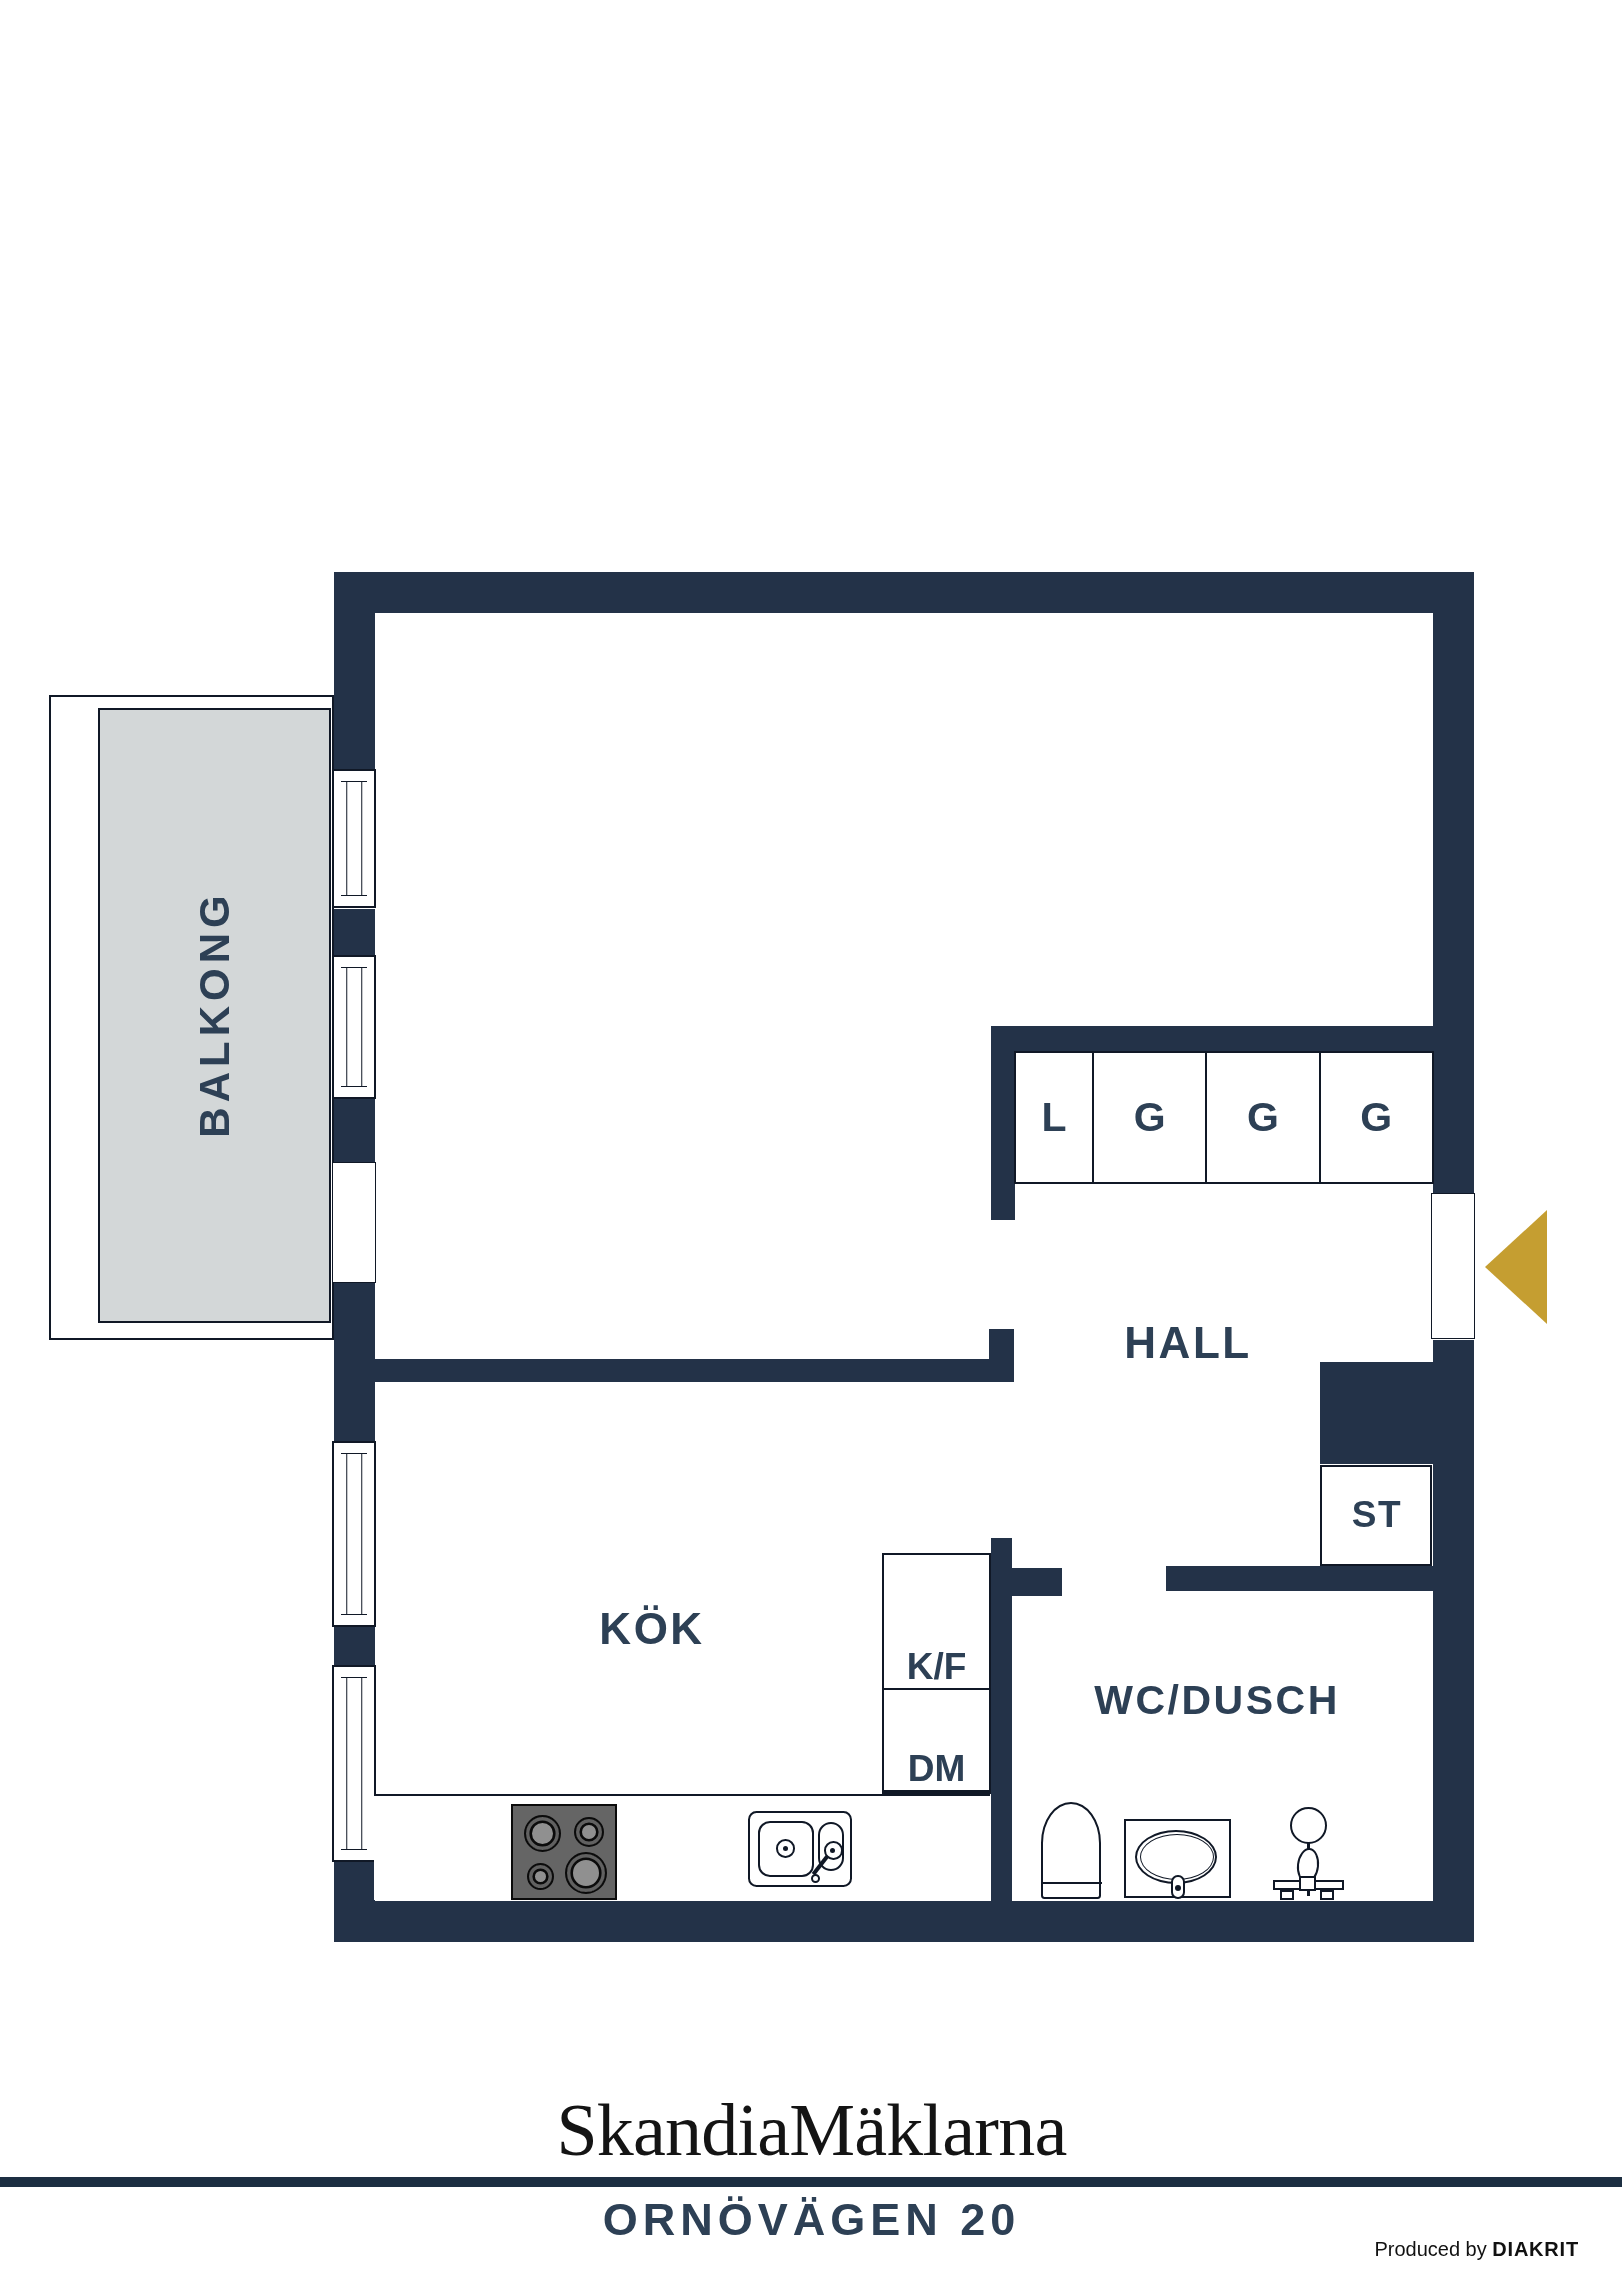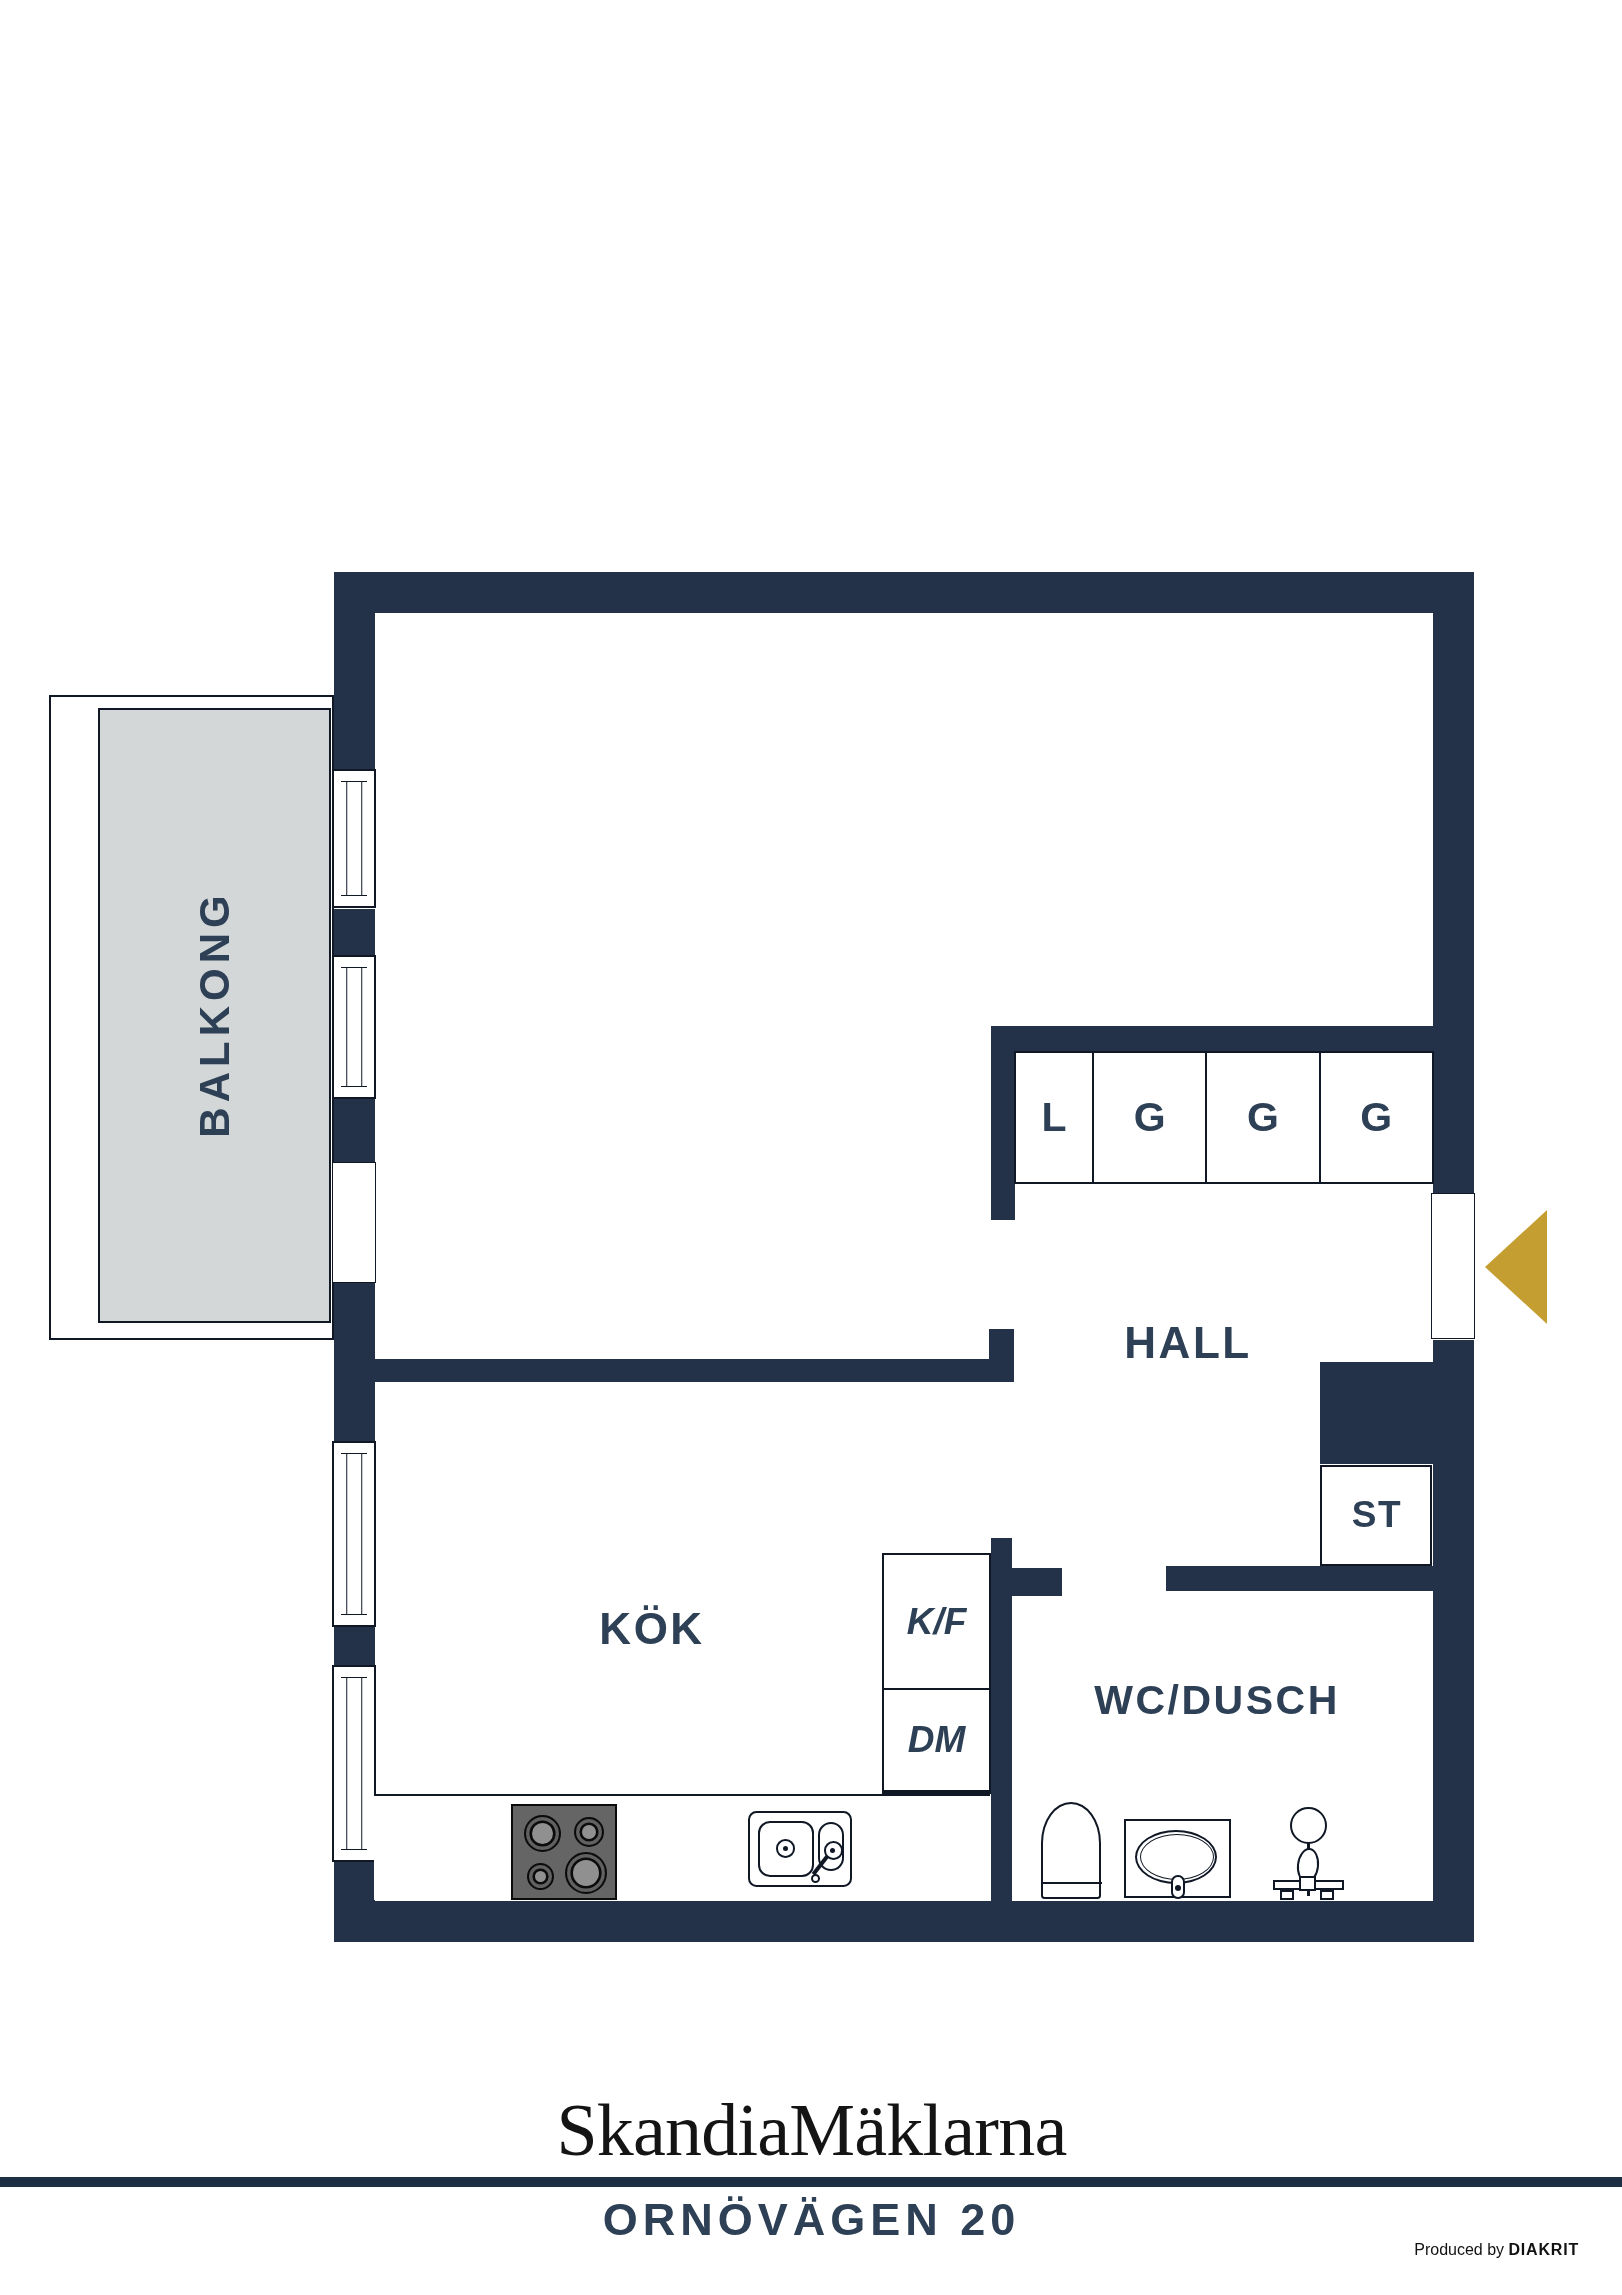--- a/index.html
+++ b/index.html
@@ -25,30 +25,30 @@
   .window .cap-b{position:absolute;bottom:10px;left:6.8px;right:6.8px;border-top:1.7px solid var(--outline);}
   .opening{position:absolute;background:#fff;border:1.7px solid var(--outline);box-sizing:border-box;}
   .fixture{position:absolute;box-sizing:border-box;}
   .closet-row{position:absolute;left:1014px;top:1051px;width:420px;height:133px;display:flex;
               border:2.5px solid var(--outline);box-sizing:border-box;background:#fff;}
   .closet-cell{border-left:2.5px solid var(--outline);display:flex;align-items:center;justify-content:center;
                color:var(--label);font-weight:700;font-size:41px;}
   .closet-cell:first-child{border-left:none;}
   .col-box{position:absolute;left:882px;top:1553px;width:109px;height:241px;border:2.5px solid var(--outline);
            box-sizing:border-box;background:#fff;display:flex;flex-direction:column;}
-  .col-box .cell{display:flex;align-items:center;justify-content:center;color:var(--label);
-                 font-weight:700;font-size:37px;border-bottom:2.5px solid var(--outline);box-sizing:border-box;font-style:italic;}
+  .col-box .cell{display:flex;align-items:flex-end;justify-content:center;color:var(--label);
+                 font-weight:700;font-size:37px;border-bottom:2.5px solid var(--outline);box-sizing:border-box;}
   .burner{position:absolute;border-radius:50%;background:#909090;border:2.5px solid #0b0b0b;
           box-shadow:inset 0 0 0 3.4px #616161, inset 0 0 0 6px #0b0b0b;box-sizing:border-box;}
   .footer-line{position:absolute;left:0;width:1623px;top:2177px;height:10px;background:#1d2f42;}
   .brand{position:absolute;left:0;width:1623px;top:2088px;height:85px;line-height:85px;text-align:center;
          font-family:"Liberation Serif",serif;font-size:74px;color:#141414;letter-spacing:-0.8px;}
   .address{position:absolute;left:0;width:1623px;top:2199px;height:42px;line-height:42px;text-align:center;
            color:var(--label);font-weight:700;font-size:45px;letter-spacing:5px;}
-  .produced{position:absolute;right:44px;top:2236px;height:27px;line-height:27px;font-size:16px;color:#111;}
+  .produced{position:absolute;right:44px;top:2236px;height:27px;line-height:27px;font-size:20px;color:#111;}
   .produced b{font-weight:700;letter-spacing:0.8px;}
 </style>
 </head>
 <body>
 
 <div id="canvas">
 
   <div style="position:absolute;left:49px;top:695px;width:285px;height:645px;border:2.5px solid var(--outline);box-sizing:border-box;background:#fff;"></div>
   <div style="position:absolute;left:98px;top:708px;width:233px;height:615px;background:var(--balcony);border:2.5px solid var(--outline);box-sizing:border-box;"></div>
   <div class="label" style="left:215px;top:1014px;font-size:42px;letter-spacing:5px;transform:translate(-50%,-50%) rotate(-90deg);">BALKONG</div>

